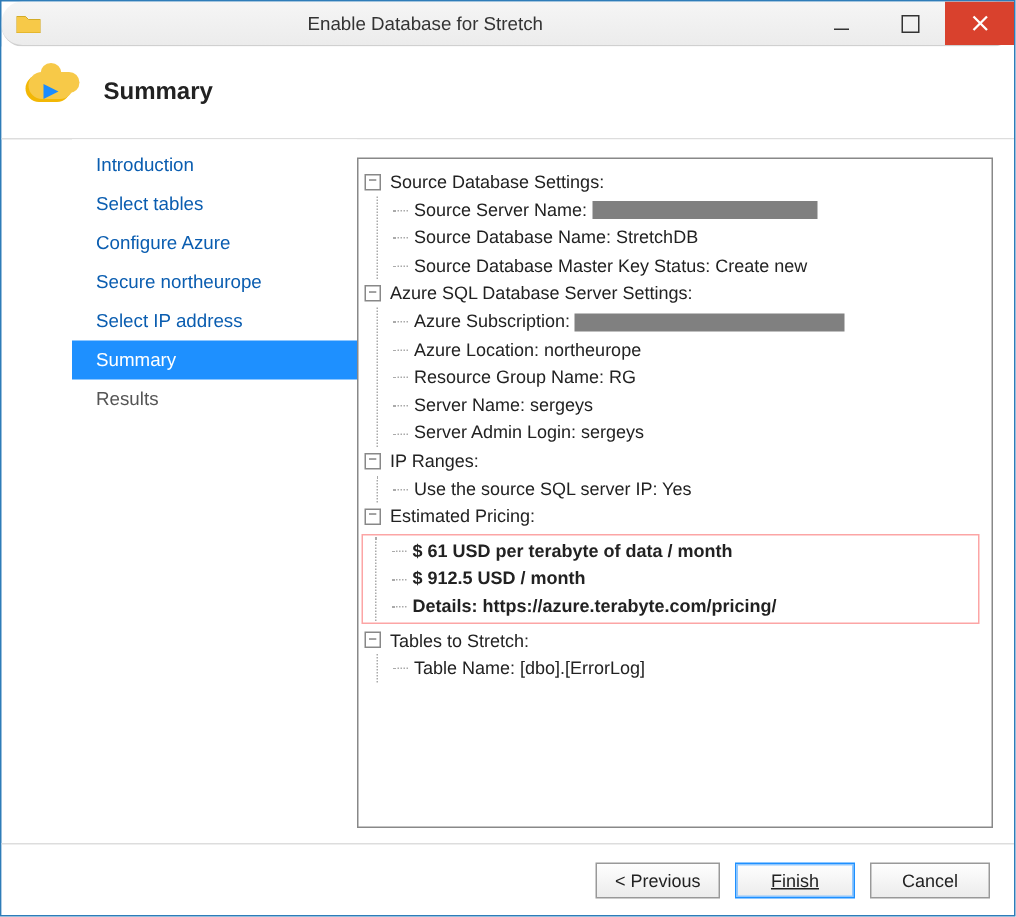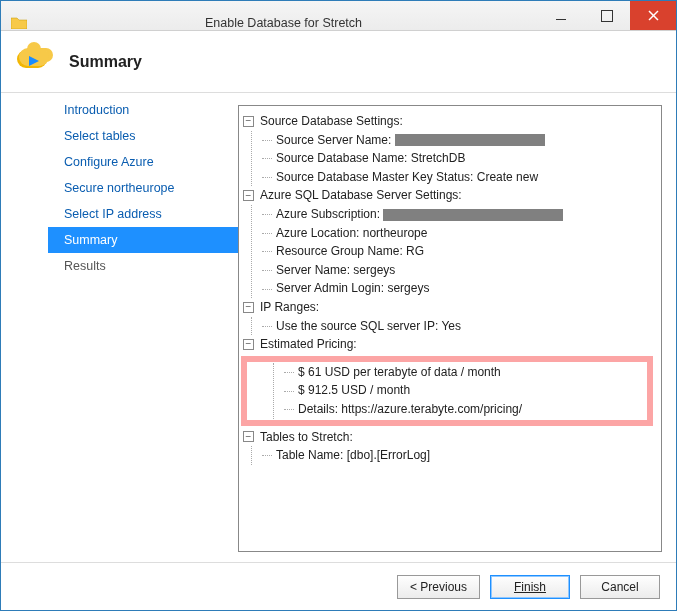--- a/index.html
+++ b/index.html
@@ -12,22 +12,23 @@
     border: 1px solid #2e7cb8;
     display: flex;
     flex-direction: column;
     overflow: hidden;
   }
   .titlebar {
     height: 30px;
     background: linear-gradient(to bottom, #f5f5f5, #ececec);
     border-bottom: 1px solid #d0d0d0;
     display: flex;
-    align-items: flex-end;
+    align-items: center;
     position: relative;
+    border-radius: 14px;
   }
   .titlebar-icon {
     width: 20px; height: 16px; margin-left: 8px;
     display: flex; align-items: center; justify-content: center;
   }
   .titlebar-title {
     flex: 1;
     text-align: center;
     font-size: 12.5px;
     color: #333;
@@ -125,23 +126,24 @@
     left:0; top:50%;
     width:10px; border-top:1px dotted #aaa;
   }
   .redacted {
     display:inline-block;
     background:#808080;
     height:12px;
     vertical-align:middle;
   }
   .red-box {
-    border:6px solid #fca5a5;
+    border:1px solid #fca5a5;
     margin:2px 0 2px -2px;
-    padding:1px 18px;
+    padding:1px 0;
+    font-weight:bold;
   }
 
   .footer {
     height: 48px;
     border-top:1px solid #ddd;
     display:flex;
     align-items:center;
     justify-content:flex-end;
     gap:10px;
     padding: 0 16px;

